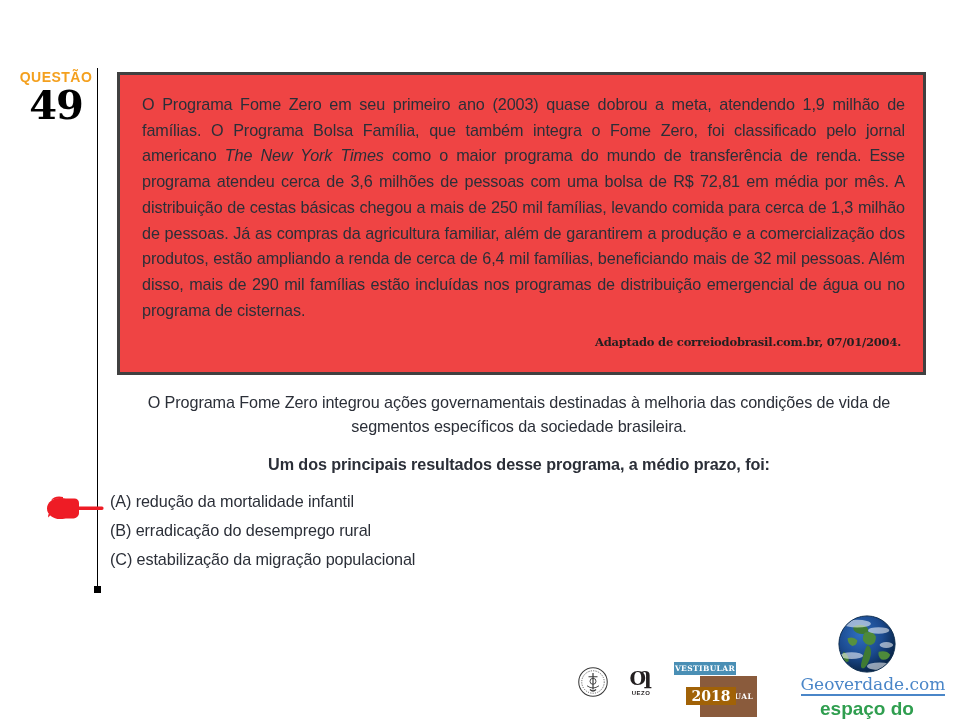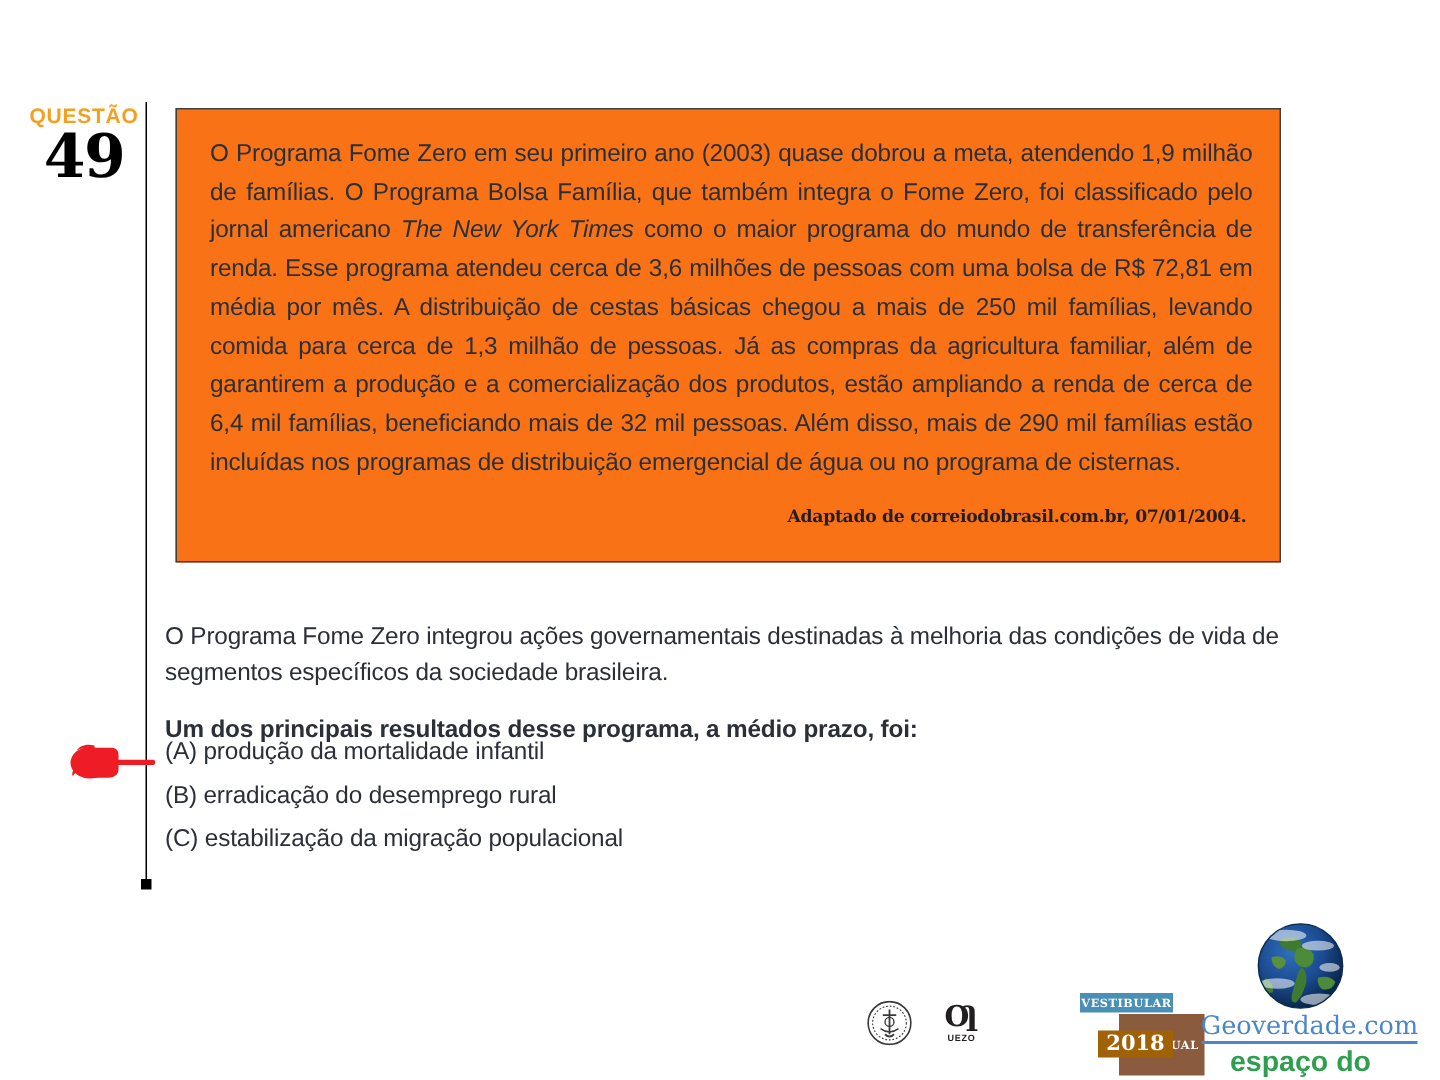--- a/index.html
+++ b/index.html
@@ -58,25 +58,25 @@
     width: 7px;
     height: 7px;
     background: #000000;
   }
 
   
   #source-box {
     position: absolute;
     left: 117px;
     top: 72px;
-    width: 737px;
+    width: 809px;
     height: 303px;
-    border: 1px solid #404040;
+    border: 3px solid #404040;
     box-sizing: border-box;
-    background: #f97316;
+    background: #ef4444;
   }
   #source-text {
     position: absolute;
     left: 22px;
     top: 17px;
     right: 18px;
     font-size: 16.2px;
     line-height: 25.7px;
     color: #2b2f38;
     text-align: justify;
@@ -95,22 +95,23 @@
     font-weight: bold;
     color: #231f20;
     letter-spacing: -0.2px;
     text-align: center;
   }
 
   
   #statement-block {
     position: absolute;
     left: 110px;
-    top: 413px;
+    top: 391px;
     width: 818px;
+    text-align: center;
   }
   .statement-para {
     font-size: 16.2px;
     line-height: 23.5px;
     color: #2b2f38;
     letter-spacing: -0.1px;
   }
   #statement-prompt {
     margin-top: 15px;
     font-weight: bold;
@@ -169,21 +170,20 @@
     font-size: 6px;
     font-weight: bold;
     letter-spacing: 0.5px;
     color: #231f20;
     margin-top: 2px;
   }
   #vestibular-logo {
     position: relative;
     width: 86px;
     height: 44px;
-    margin-left: 46px;
   }
   .vb-band {
     position: absolute;
     font-family: "DejaVu Serif", serif;
     font-weight: bold;
     color: #ffffff;
     text-align: center;
     letter-spacing: 0.4px;
   }
   #vb-vestibular {
@@ -261,21 +261,21 @@
   <div id="source-text">O Programa Fome Zero em seu primeiro ano (2003) quase dobrou a meta, atendendo 1,9 milhão de famílias. O Programa Bolsa Família, que também integra o Fome Zero, foi classificado pelo jornal americano <em>The New York Times</em> como o maior programa do mundo de transferência de renda. Esse programa atendeu cerca de 3,6 milhões de pessoas com uma bolsa de R$ 72,81 em média por mês. A distribuição de cestas básicas chegou a mais de 250 mil famílias, levando comida para cerca de 1,3 milhão de pessoas. Já as compras da agricultura familiar, além de garantirem a produção e a comercialização dos produtos, estão ampliando a renda de cerca de 6,4 mil famílias, beneficiando mais de 32 mil pessoas. Além disso, mais de 290 mil famílias estão incluídas nos programas de distribuição emergencial de água ou no programa de cisternas.</div>
   <div id="source-credit">Adaptado de correiodobrasil.com.br, 07/01/2004.</div>
 </div>
 
 <div id="statement-block">
   <div class="statement-para">O Programa Fome Zero integrou ações governamentais destinadas à melhoria das condições de vida de segmentos específicos da sociedade brasileira.</div>
   <div class="statement-para" id="statement-prompt">Um dos principais resultados desse programa, a médio prazo, foi:</div>
 </div>
 
 <div id="options-block">
-  <div class="option-row">(A) produção da mortalidade infantil</div>
+  <div class="option-row">(A) redução da mortalidade infantil</div>
   <div class="option-row">(B) erradicação do desemprego rural</div>
   <div class="option-row">(C) estabilização da migração populacional</div>
 </div>
 
 <svg id="pointer-hand" viewBox="0 0 62 38">
   <path d="M58 17.5 L35 17.5 L35 14 C35 11 33 9.5 30.5 9.5 L18 9.5 C10 9.5 4 13 4 18.5 C4 25 10 29.5 18 29.5 L28 29.5 C32 29.5 35 27.5 35 24 L35 21 L58 21 C59 21 59.5 20.3 59.5 19.3 C59.5 18.2 59 17.5 58 17.5 Z" fill="#ee1c25"></path>
   <path d="M19 8 C14 6.5 9 8 7 11.5 C10 9.5 14.5 9 19 9.8 Z" fill="#ee1c25"></path>
   <path d="M8 22 C5 23.5 3.5 26 4.5 28.5 C6 26 8 24.5 10.5 24 Z" fill="#ee1c25"></path>
   <ellipse cx="16" cy="19.5" rx="13" ry="10.5" fill="#ee1c25"></ellipse>
 </svg>

